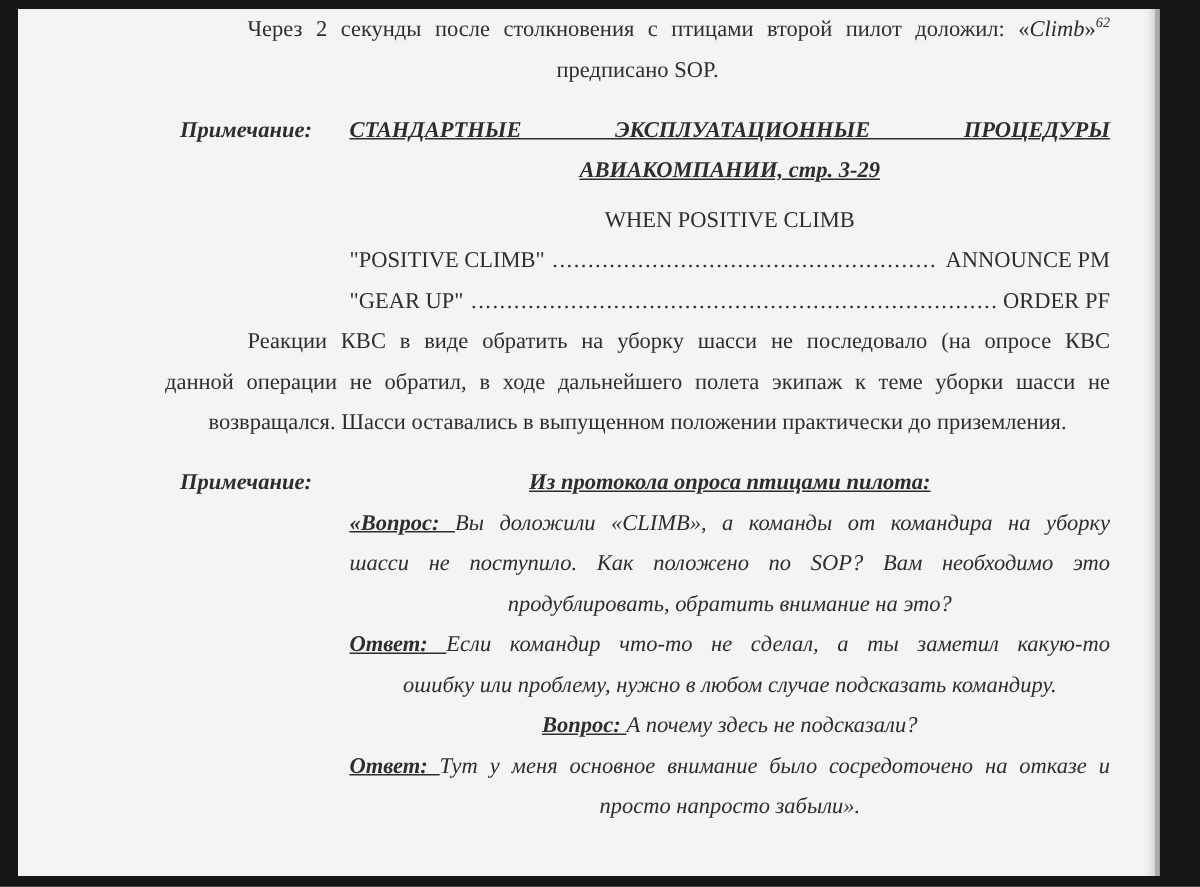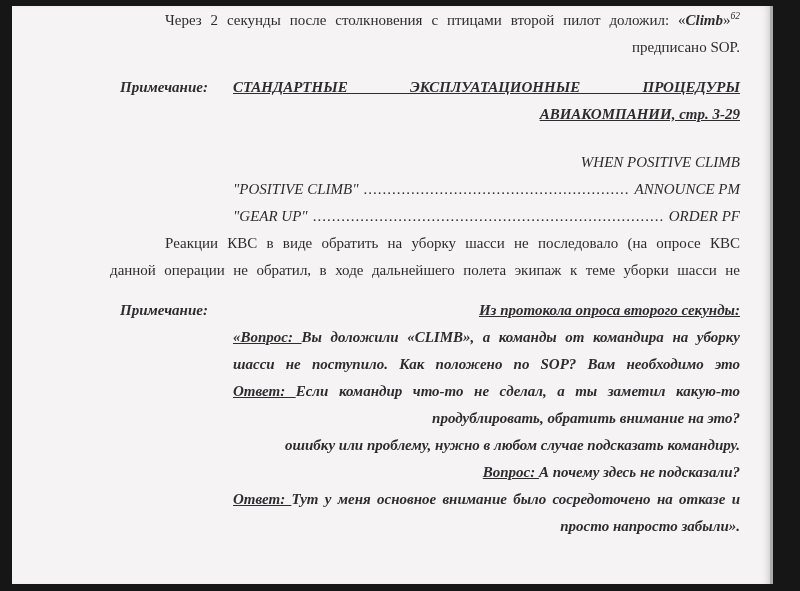--- a/index.html
+++ b/index.html
@@ -25,37 +25,36 @@
     border-right:3px solid var(--page-edge);
     box-shadow:inset -6px 0 8px -6px rgba(0,0,0,.25);
   }
   .content{
     position:absolute;
     left:98px;top:1px;width:630px;
     color:var(--text);
     font-size:15px;
     line-height:27px;
   }
-  .tline{text-align:right;}
+  .tline{text-align:center;}
   .tline.just{text-align:justify;text-align-last:justify;}
   .tline.ind{text-indent:55px;}
-  .it{font-style:italic;font-weight:bold;}
+  .it{font-style:italic;}
   .bo{font-weight:bold;text-decoration:underline;}
   sup{font-size:9.5px;line-height:0;vertical-align:super;font-style:italic;}
   .note{display:flex;align-items:flex-start;margin-top:13px;}
   .note-label{
     flex:0 0 123px;width:123px;
     padding-left:10px;
     font-weight:bold;font-style:italic;
   }
   .note-body{flex:1 1 auto;min-width:0;}
   .quote{
     margin-left:123px;
-    margin-top:21px;
-    font-style:italic;
+    margin-top:6px;
   }
   .lrow{display:flex;align-items:baseline;}
   .lterm{white-space:nowrap;flex:0 0 auto;}
   .laction{white-space:nowrap;flex:0 0 auto;}
   .dots{
     flex:1 1 auto;
     overflow:hidden;
     white-space:nowrap;
     margin:0 5px;
     letter-spacing:1px;
@@ -96,30 +95,31 @@
         <div class="lrow">
           <span class="lterm">"GEAR UP"</span>
           <span class="dots"></span>
           <span class="laction">ORDER PF</span>
         </div>
       </div>
 
       <div class="para">
           <div class="tline just ind"><span>Реакции КВС в виде обратить на уборку шасси не последовало (на опросе КВС</span></div>
           <div class="tline just"><span>данной операции не обратил, в ходе дальнейшего полета экипаж к теме уборки шасси не</span></div>
+          <div class="tline"><span>возвращался. Шасси оставались в выпущенном положении практически до приземления.</span></div>
         </div>
 
       <div class="note">
         <div class="note-label">Примечание:</div>
         <div class="note-body">
-            <div class="tline"><span class="it bo">Из протокола опроса второго секунды:</span></div>
+            <div class="tline"><span class="it bo">Из протокола опроса птицами пилота:</span></div>
             <div class="tline just"><span class="it bo">«Вопрос: </span><span class="it">Вы доложили «CLIMB», а команды от командира на уборку</span></div>
             <div class="tline just"><span class="it">шасси не поступило. Как положено по SOP? Вам необходимо это</span></div>
+            <div class="tline"><span class="it">продублировать, обратить внимание на это?</span></div>
             <div class="tline just"><span class="it bo">Ответ: </span><span class="it">Если командир что-то не сделал, а ты заметил какую-то</span></div>
-            <div class="tline"><span class="it">продублировать, обратить внимание на это?</span></div>
             <div class="tline"><span class="it">ошибку или проблему, нужно в любом случае подсказать командиру.</span></div>
             <div class="tline"><span class="it bo">Вопрос: </span><span class="it">А почему здесь не подсказали?</span></div>
             <div class="tline just"><span class="it bo">Ответ: </span><span class="it">Тут у меня основное внимание было сосредоточено на отказе и</span></div>
             <div class="tline"><span class="it">просто напросто забыли».</span></div>
           </div>
       </div>
 
     </div>
   </div>
 </div>

